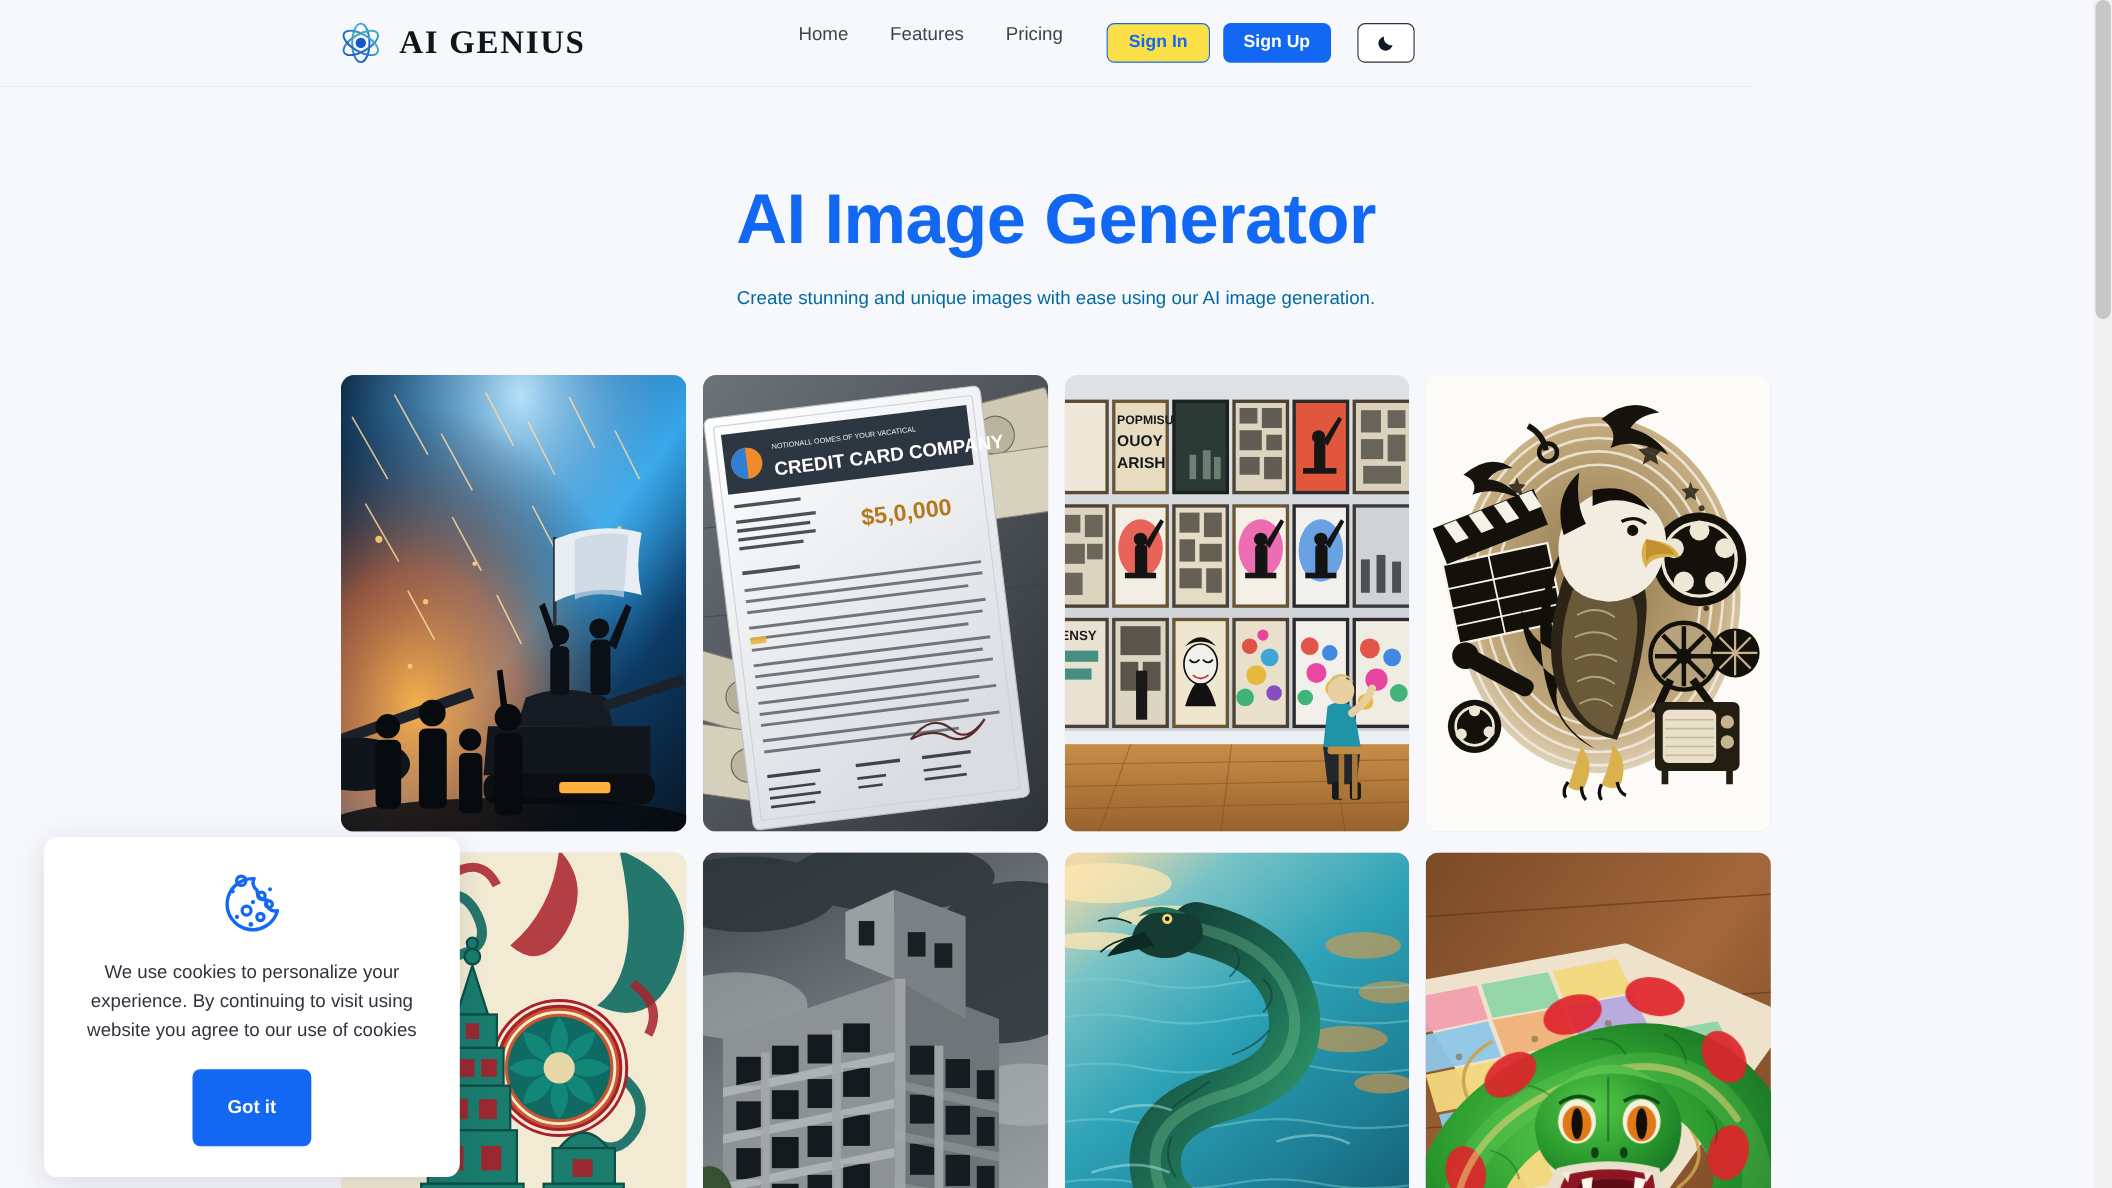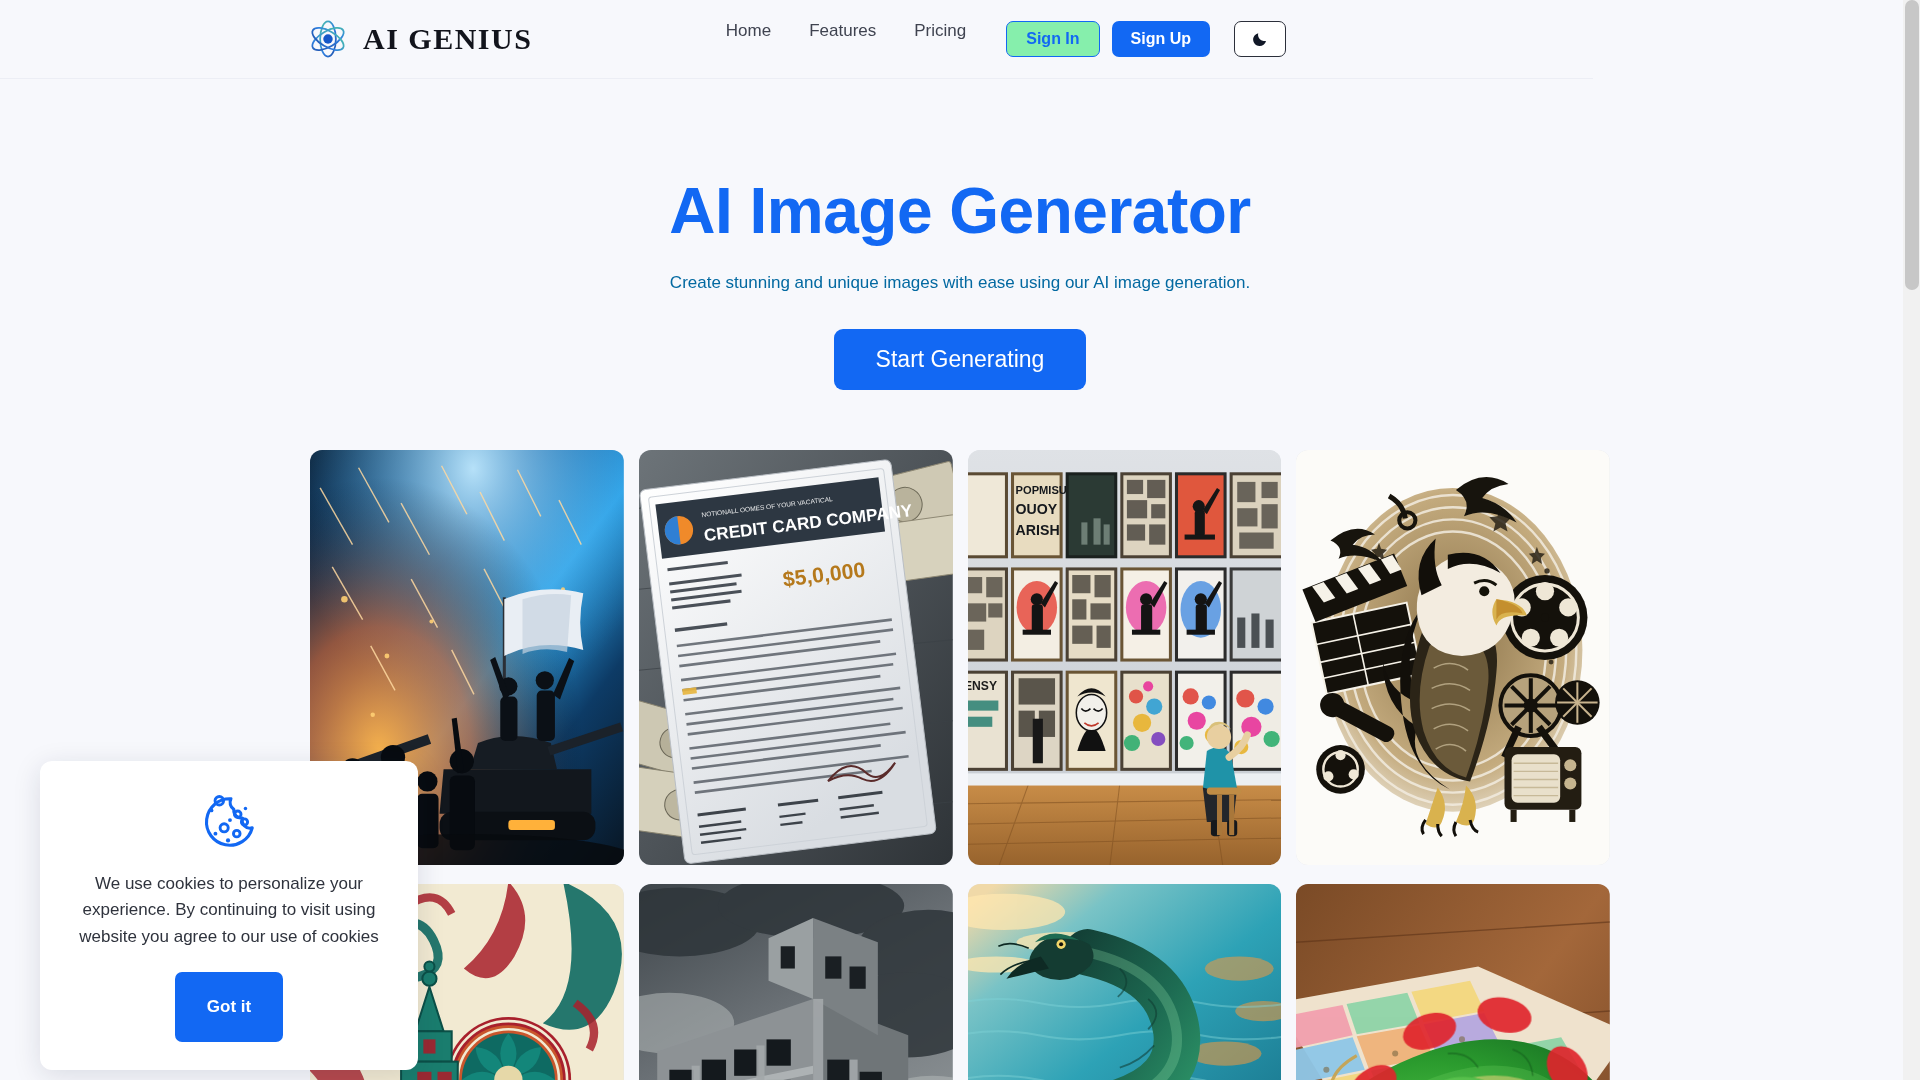--- a/index.html
+++ b/index.html
@@ -45,21 +45,21 @@
     cursor:pointer;
     white-space:nowrap;
   }
   .btn-signin{
     margin-left:21px;
     height:36px;
     padding:0 19px;
     display:flex; align-items:center;
     border:1.4px solid #1268f3;
     border-radius:7px;
-    background:#86efac;
+    background:#fde047;
     color:#1268f3;
     font-size:16px;
     font-weight:700;
     cursor:pointer;
     white-space:nowrap;
   }
   .btn-signup{
     margin-left:12px;
     height:36px;
     padding:0 19px;
@@ -85,21 +85,20 @@
   .moon{ width:18px; height:18px; display:block; }
 
   
   .hero{ text-align:center; padding-top:85px; }
   .hero-title{
     font-size:64px;
     font-weight:700;
     color:#1268f3;
     letter-spacing:-0.5px;
     line-height:1.12;
-    margin-top:12px;
   }
   .hero-sub{
     margin-top:25px;
     font-size:17px;
     color:#0369a1;
   }
   .cta-wrap{ margin-top:36px; display:flex; justify-content:center; }
   .btn-cta{
     background:#1268f3;
     color:#fff;
@@ -213,23 +212,20 @@
           <path d="M20 14.5A8.6 8.6 0 0 1 9.6 4.2a8.7 8.7 0 1 0 10.4 10.3z" fill="#111827"></path>
         </svg>
       </span>
     </button>
   </nav>
 </div>
 
 <section class="hero">
   <h1 class="hero-title">AI Image Generator</h1>
   <p class="hero-sub">Create stunning and unique images with ease using our AI image generation.</p>
-  <div class="cta-wrap">
-    <button class="btn-cta">Start Generating</button>
-  </div>
 </section>
 
 <section class="gallery">
 
   <div class="tile">
     <svg viewBox="0 0 310 415" preserveAspectRatio="xMidYMid slice">
       <defs>
         <linearGradient id="sky1" x1="0" y1="0" x2="1" y2="1">
           <stop offset="0%" stop-color="#0a1a2e"></stop>
           <stop offset="35%" stop-color="#12508f"></stop>

